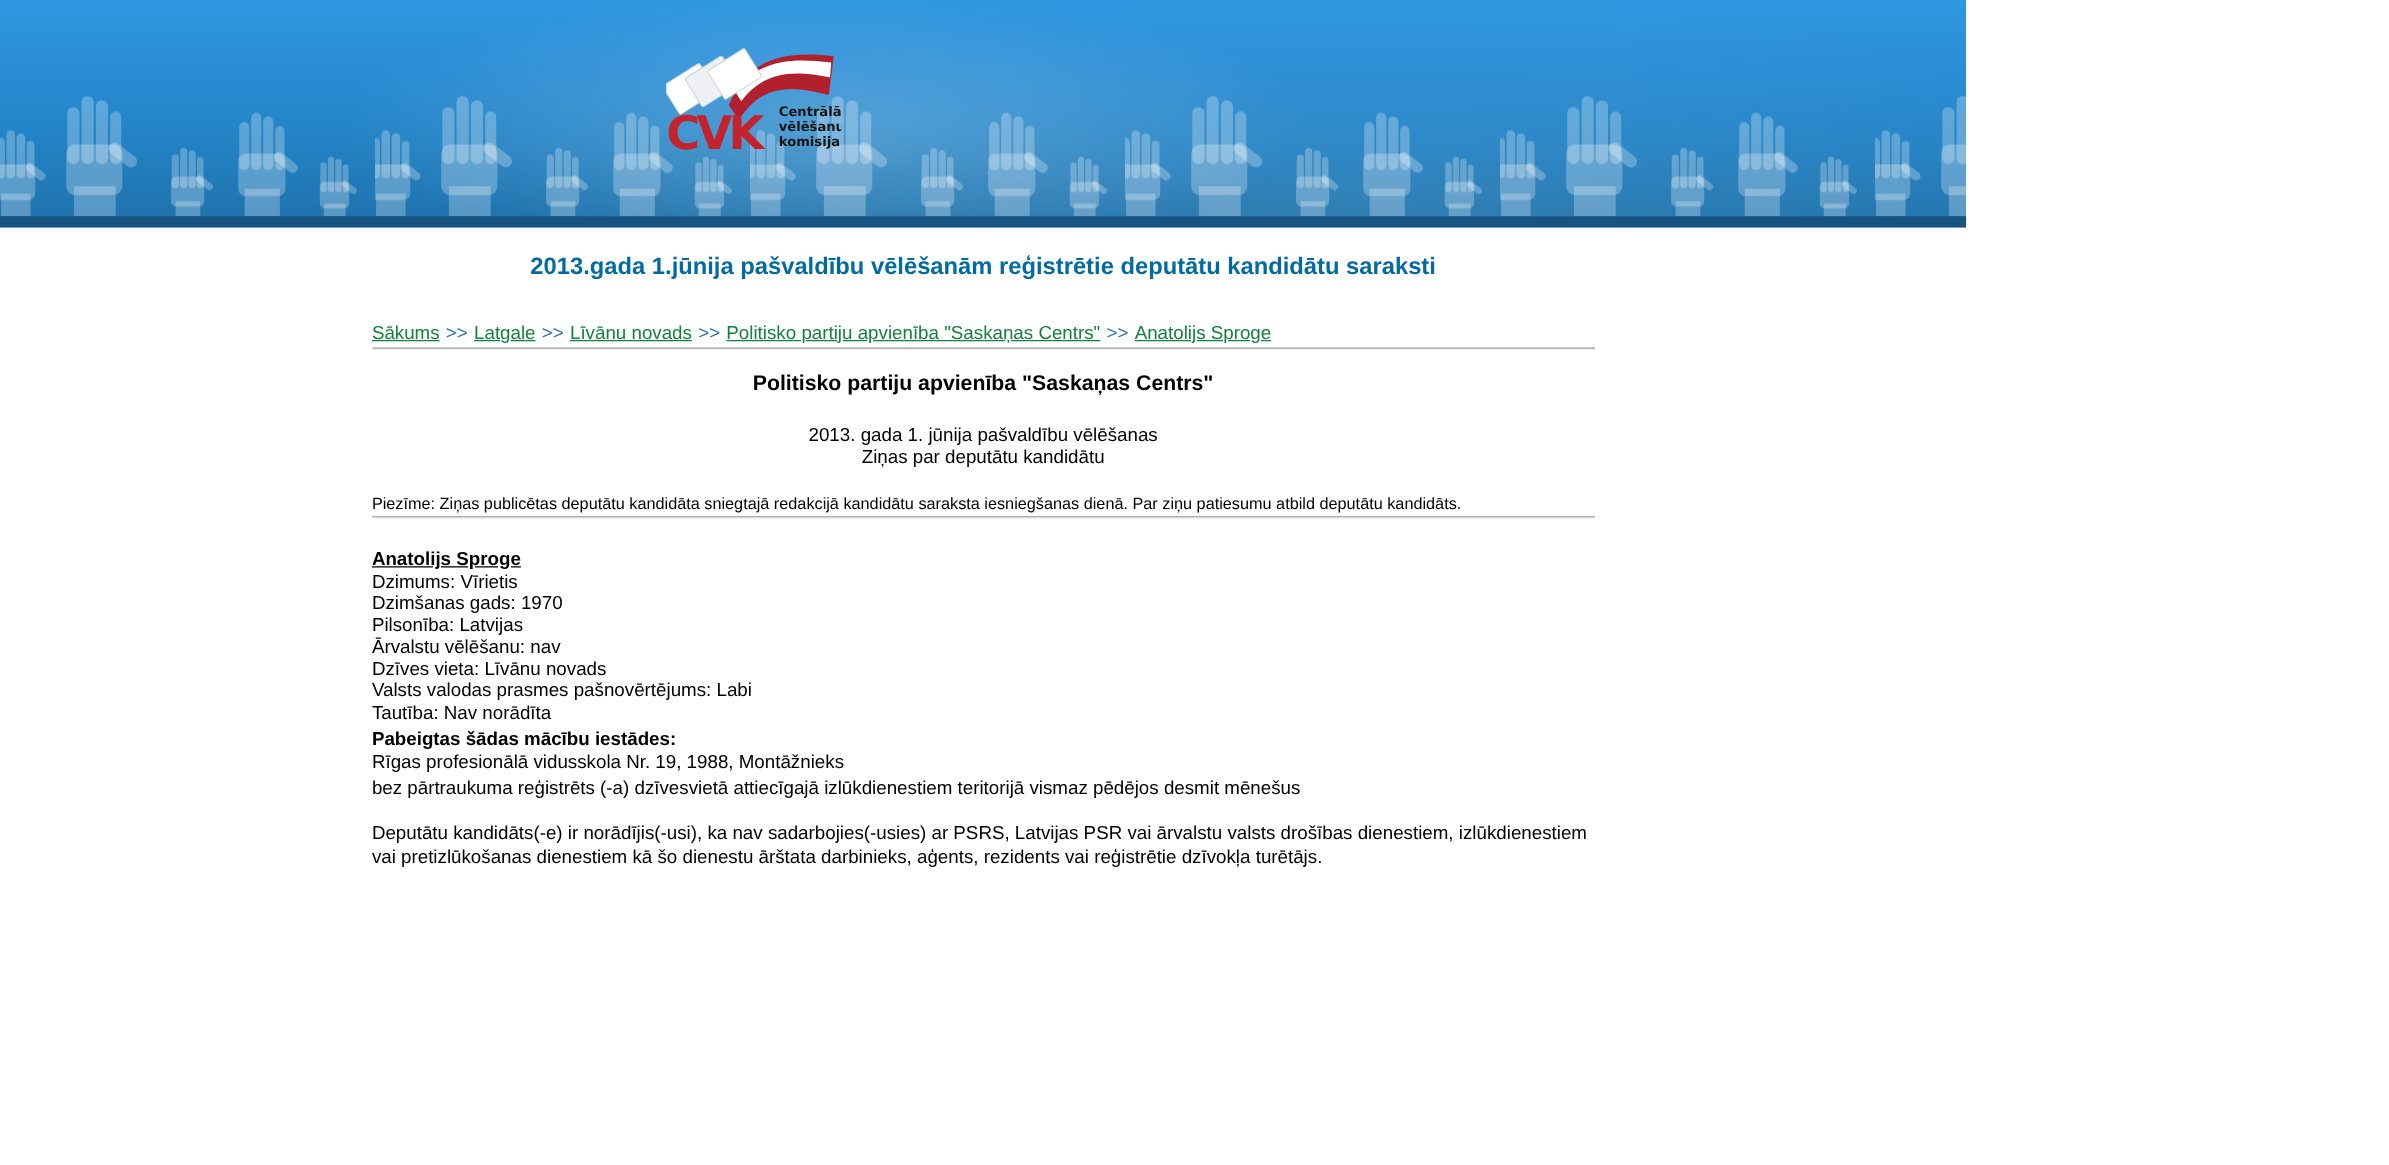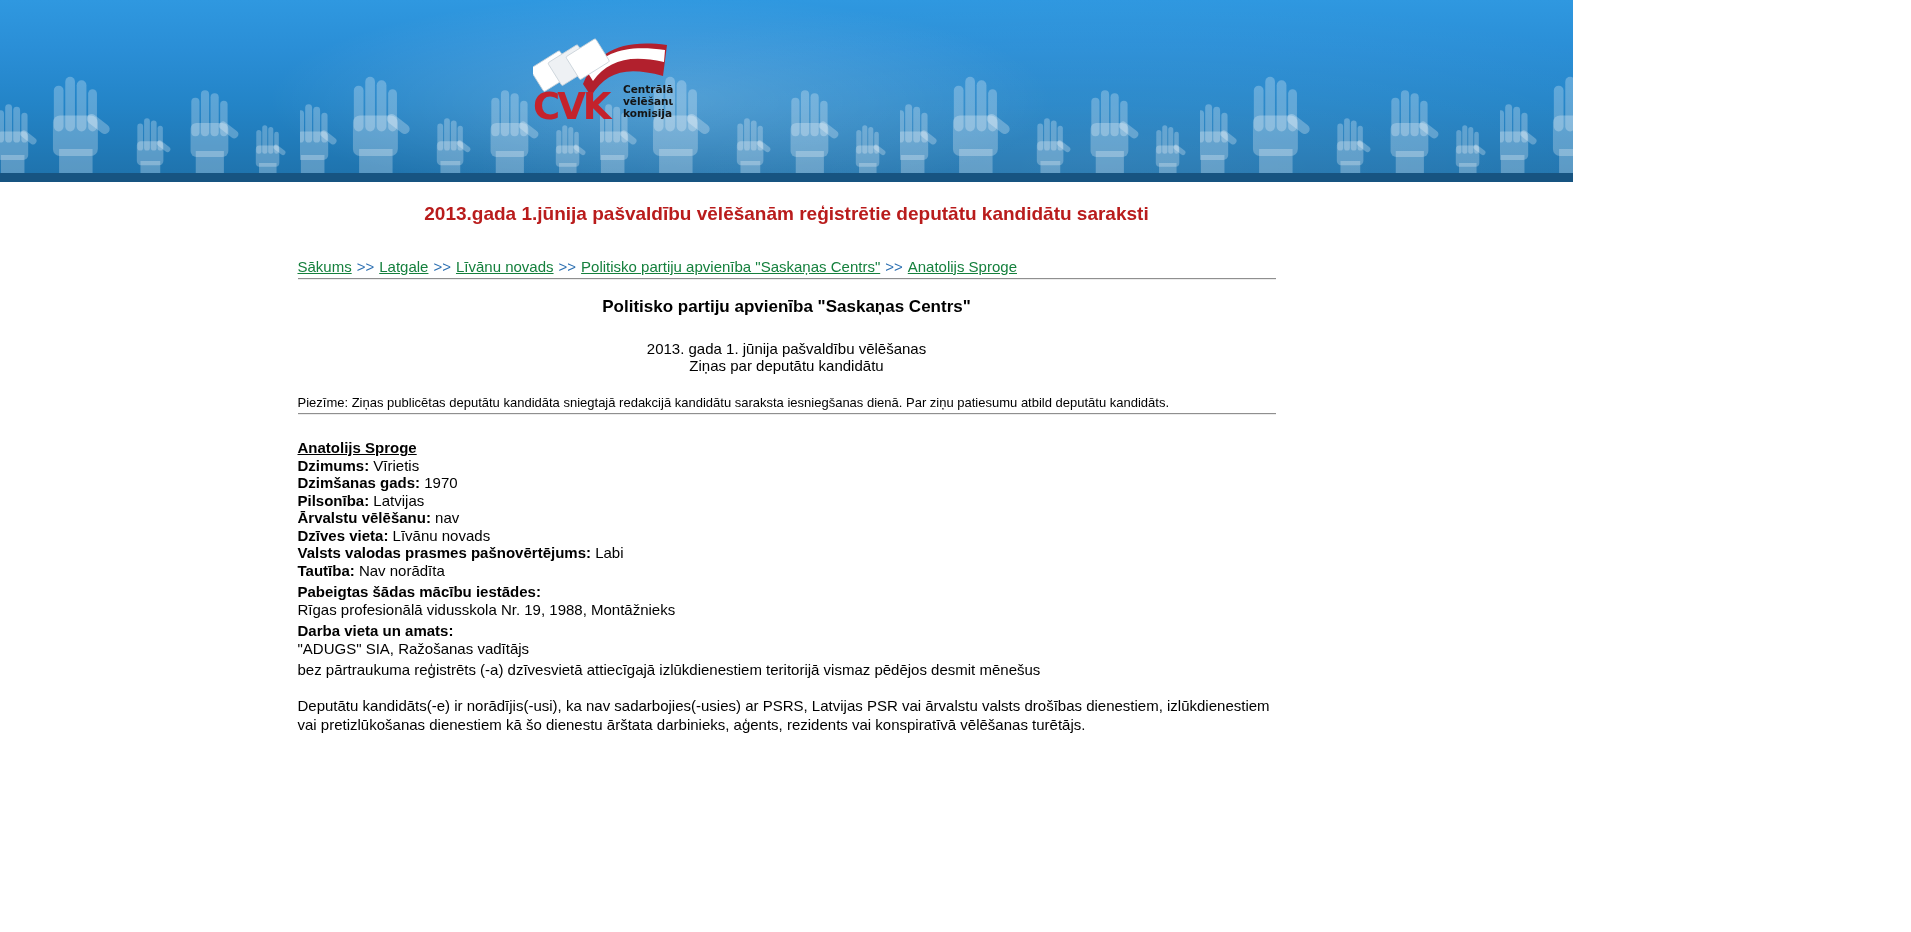--- a/index.html
+++ b/index.html
@@ -42,21 +42,21 @@
   }
 
   
   .content { width: 978px; margin: 0 auto; }
 
   .page-title {
     margin-top: 21px;
     text-align: center;
     font-size: 19px;
     font-weight: bold;
-    color: #b91c1c;
+    color: #0369a1;
   }
 
   .breadcrumb {
     margin-top: 33px;
     font-size: 15px;
     color: #2d70b2;
     white-space: nowrap;
   }
   .breadcrumb a {
     color: #15803d;
@@ -94,21 +94,21 @@
 
   .details {
     margin-top: 24px;
     font-size: 15px;
     line-height: 17.5px;
   }
   .candidate-name {
     font-weight: bold;
     text-decoration: underline;
   }
-  .details b { font-weight: bold; }
+  .details b { font-weight: normal; }
 
   .section {
     margin-top: 4px;
     font-size: 15px;
     line-height: 17.5px;
   }
   .section .label { font-weight: bold; }
 
   .declaration {
     margin-top: 17px;
@@ -198,28 +198,24 @@
       <div><b>Dzīves vieta:</b> <span>Līvānu novads</span></div>
       <div><b>Valsts valodas prasmes pašnovērtējums:</b> <span>Labi</span></div>
       <div><b>Tautība:</b> <span>Nav norādīta</span></div>
     </div>
 
     <div class="section">
       <div class="label">Pabeigtas šādas mācību iestādes:</div>
       <div>Rīgas profesionālā vidusskola Nr. 19, 1988, Montāžnieks</div>
     </div>
 
-    <div class="section">
-      <div class="label">Darba vieta un amats:</div>
-      <div>"ADUGS" SIA, Ražošanas vadītājs</div>
-    </div>
 
     <div class="section">
       <div>bez pārtraukuma reģistrēts (-a) dzīvesvietā attiecīgajā izlūkdienestiem teritorijā vismaz pēdējos desmit mēnešus</div>
     </div>
 
     <div class="declaration">
       <div>Deputātu kandidāts(-e) ir norādījis(-usi), ka nav sadarbojies(-usies) ar PSRS, Latvijas PSR vai ārvalstu valsts drošības dienestiem, izlūkdienestiem</div>
-      <div>vai pretizlūkošanas dienestiem kā šo dienestu ārštata darbinieks, aģents, rezidents vai konspiratīvā vēlēšanas turētājs.</div>
+      <div>vai pretizlūkošanas dienestiem kā šo dienestu ārštata darbinieks, aģents, rezidents vai reģistrētie dzīvokļa turētājs.</div>
     </div>
 
   </div>
 </div>
 
 </body></html>

